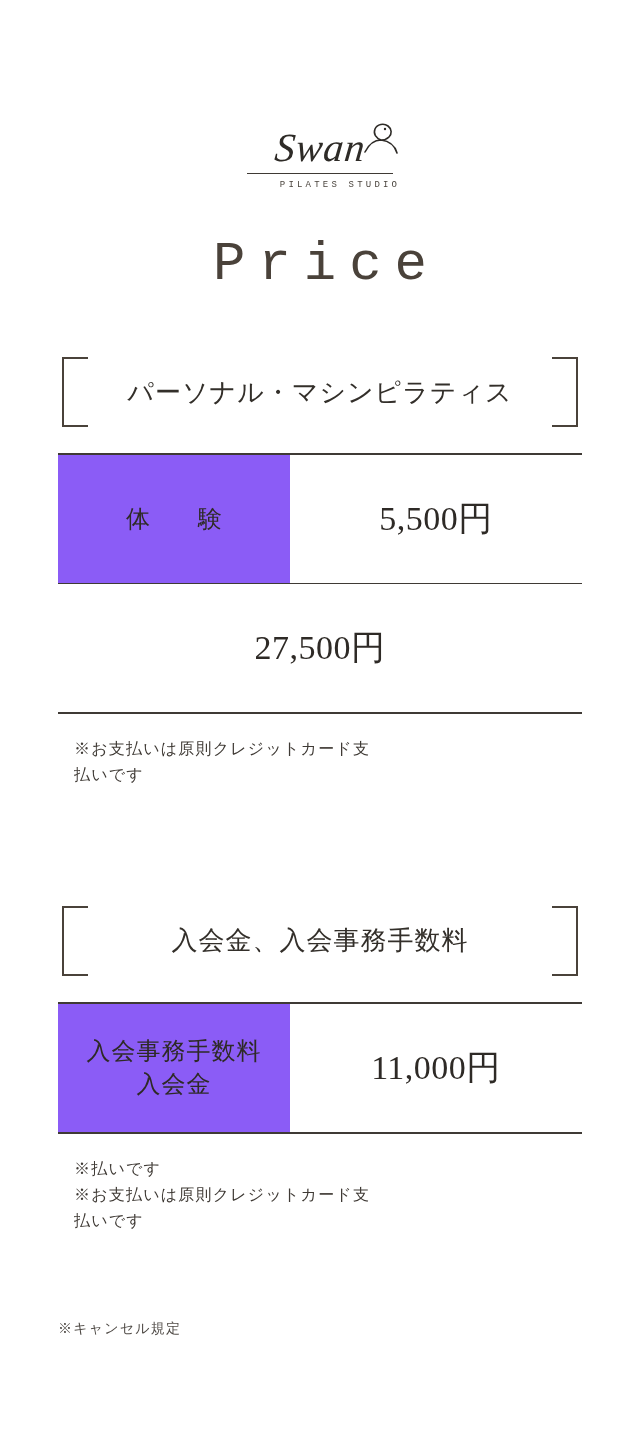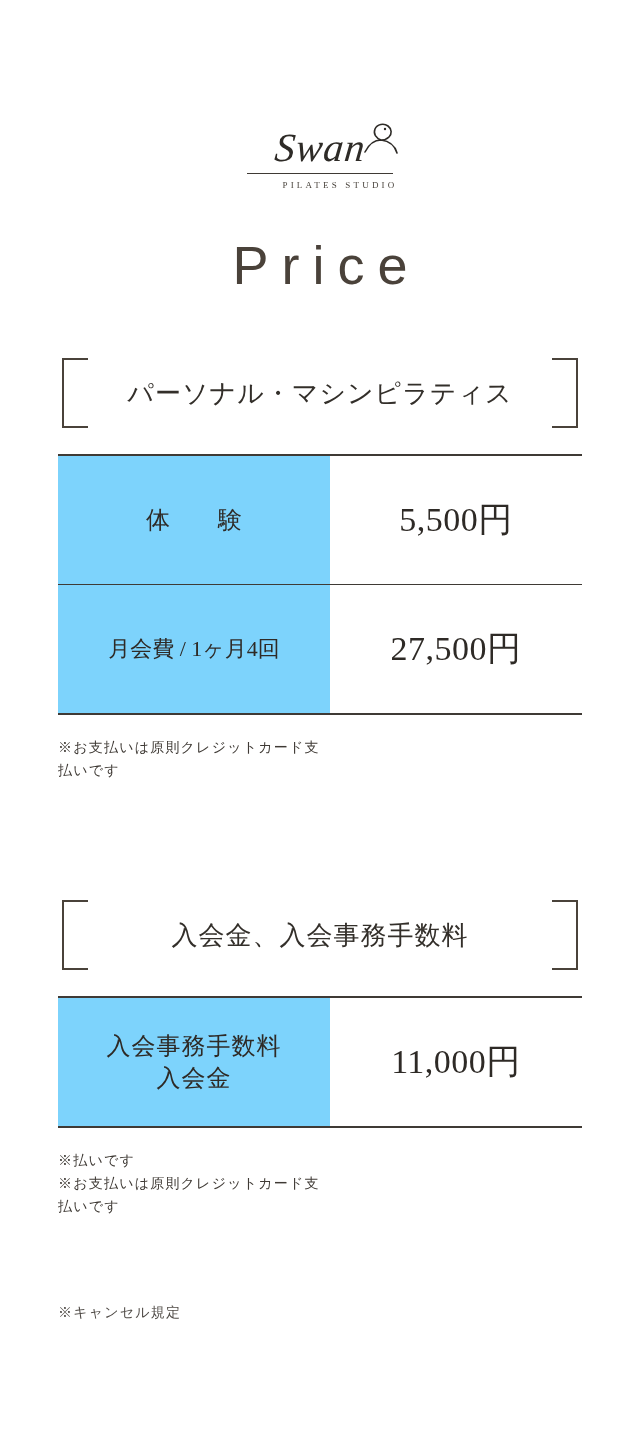--- a/index.html
+++ b/index.html
@@ -45,38 +45,38 @@
   .logo-swan-svg {
     position: absolute;
     right: -34px;
     top: -6px;
   }
   .logo-sub {
     margin-top: 6px;
     font-size: 9px;
     letter-spacing: 3.2px;
     color: #4a443d;
-    font-family: Liberation Serif, serif;
+    font-family: Liberation Mono, monospace;
     padding-left: 40px;
   }
   .logo-rule {
     width: 146px;
     height: 1px;
     background: #3f3a35;
     margin: 5px auto 0 auto;
   }
 
   
   .page-title {
     margin-top: 44px;
     text-align: center;
     font-size: 54px;
     letter-spacing: 13px;
     color: #4a423a;
-    font-family: Liberation Sans, sans-serif;
+    font-family: Liberation Mono, monospace;
     text-indent: 13px;
   }
 
   
   .section {
     margin-top: 62px;
     padding: 0 58px;
   }
   .sec-head {
     position: relative;
@@ -118,22 +118,22 @@
   }
   .prow {
     display: flex;
     align-items: stretch;
     min-height: 128px;
   }
   .prow + .prow {
     border-top: 1px solid #3f3a35;
   }
   .pcell-label {
-    width: 272px;
-    background: #7dd3fc;
+    width: 232px;
+    background: #8b5cf6;
     display: flex;
     align-items: center;
     justify-content: center;
     text-align: center;
     font-size: 24px;
     line-height: 1.35;
     color: #2e2a26;
     letter-spacing: 1px;
     box-sizing: border-box;
     padding: 8px 6px;
@@ -155,25 +155,26 @@
     font-size: 34px;
     color: #2e2a26;
     letter-spacing: 0.5px;
     font-family: "Liberation Serif", "DejaVu Serif", serif;
     text-align: center;
   }
 
   
   .notes {
     margin-top: 22px;
-    font-size: 14px;
+    font-size: 16px;
     line-height: 1.62;
     color: #3f3a35;
     letter-spacing: 1.2px;
     font-family: "Liberation Serif", "DejaVu Serif", serif;
+    margin-left: 16px;
   }
   .note-line { display: block; }
 
   .spacer-lg { height: 56px; }
 
   .tail-text {
     margin-top: 86px;
     padding: 0 58px;
     font-size: 14px;
     color: #3f3a35;
@@ -209,21 +210,20 @@
       <span class="sec-title">パーソナル・マシンピラティス</span>
       <span class="bracket right"></span>
     </div>
 
     <div class="ptable">
       <div class="prow">
         <div class="pcell-label spaced">体　験</div>
         <div class="pcell-value">5,500円</div>
       </div>
       <div class="prow">
-        <div class="pcell-label small">月会費 / 1ヶ月4回</div>
         <div class="pcell-value">27,500円</div>
       </div>
     </div>
 
     <div class="notes">
       <span class="note-line">※お支払いは原則クレジットカード支</span>
       <span class="note-line">払いです</span>
     </div>
   </div>
 

